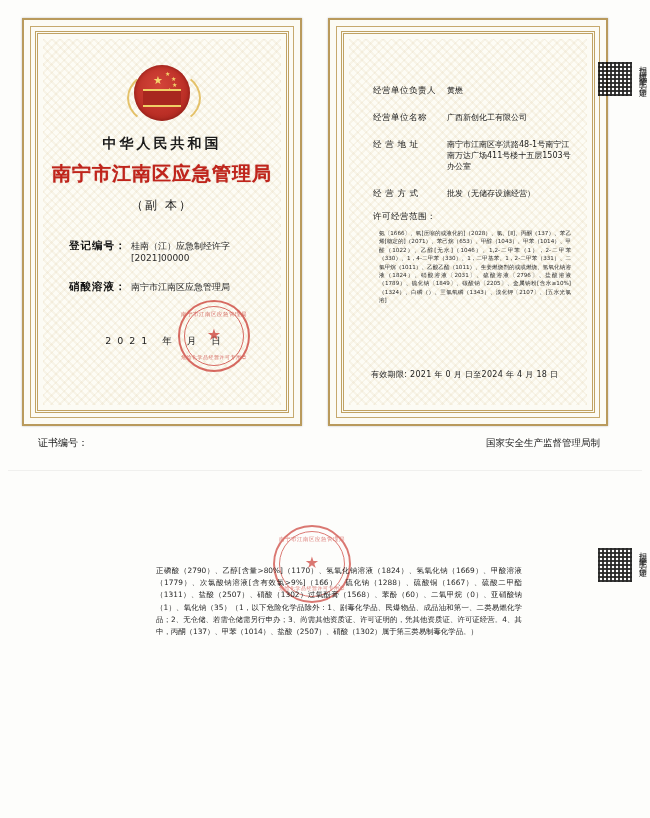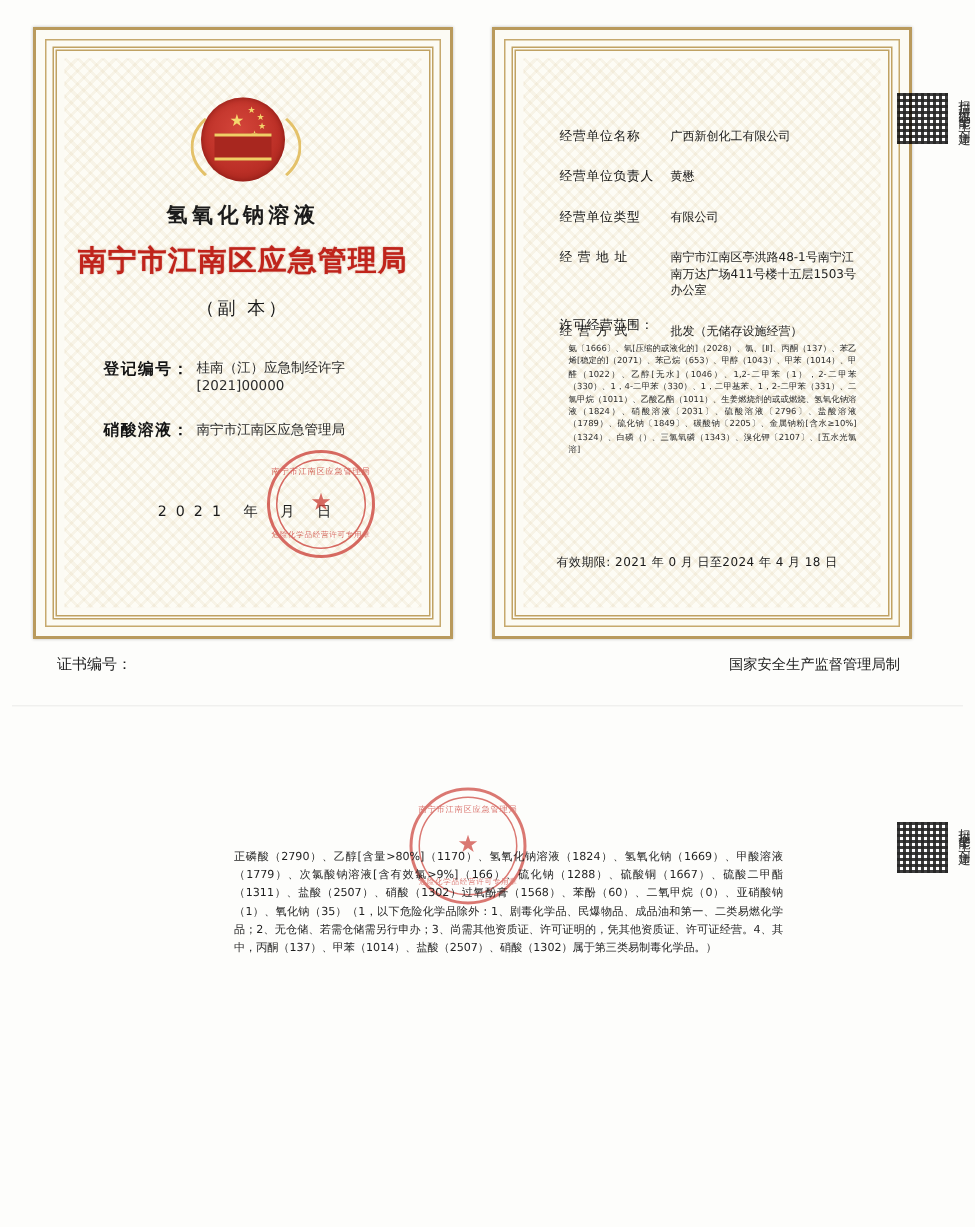--- a/index.html
+++ b/index.html
@@ -372,21 +372,21 @@
               <div class="star">★</div>
               <div class="stars-small">
                 <div class="s" style="left:18px;top:0">★</div>
                 <div class="s" style="left:24px;top:5px">★</div>
                 <div class="s" style="left:25px;top:11px">★</div>
                 <div class="s" style="left:20px;top:16px">★</div>
               </div>
               <div class="gate"></div>
             </div>
 
-            <div class="l-country">氢氧化钠溶液</div>
+            <div class="l-country">中华人民共和国</div>
             <div class="l-title">南宁市江南区应急管理局</div>
             <div class="l-sub">（副 本）</div>
 
             <div class="l-rows">
               <div class="l-row">
                 <div class="lbl">登记编号：</div>
                 <div class="val">桂南（江）应急制经许字[2021]00000</div>
               </div>
               <div class="l-row">
                 <div class="lbl">硝酸溶液：</div>
@@ -402,30 +402,26 @@
       <div class="l-bottom-label">证书编号：</div>
     </div>
 
     <div class="panel right">
       <div class="panel-inner">
         <div class="panel-inner2">
           <div class="panel-field">
 
             <div class="r-rows">
               <div class="r-row">
+                <div class="lbl">经营单位负责人</div>
+                <div class="val">黄懋</div>
+              </div>
+              <div class="r-row">
                 <div class="lbl">经营单位名称</div>
                 <div class="val">广西新创化工有限公司</div>
-              </div>
-              <div class="r-row">
-                <div class="lbl">经营单位负责人</div>
-                <div class="val">黄懋</div>
-              </div>
-              <div class="r-row">
-                <div class="lbl">经营单位类型</div>
-                <div class="val">有限公司</div>
               </div>
               <div class="r-row">
                 <div class="lbl">经 营 地 址</div>
                 <div class="val">南宁市江南区亭洪路48-1号南宁江南万达广场411号楼十五层1503号办公室</div>
               </div>
               <div class="r-row">
                 <div class="lbl">经 营 方 式</div>
                 <div class="val">批发（无储存设施经营）</div>
               </div>
             </div>

